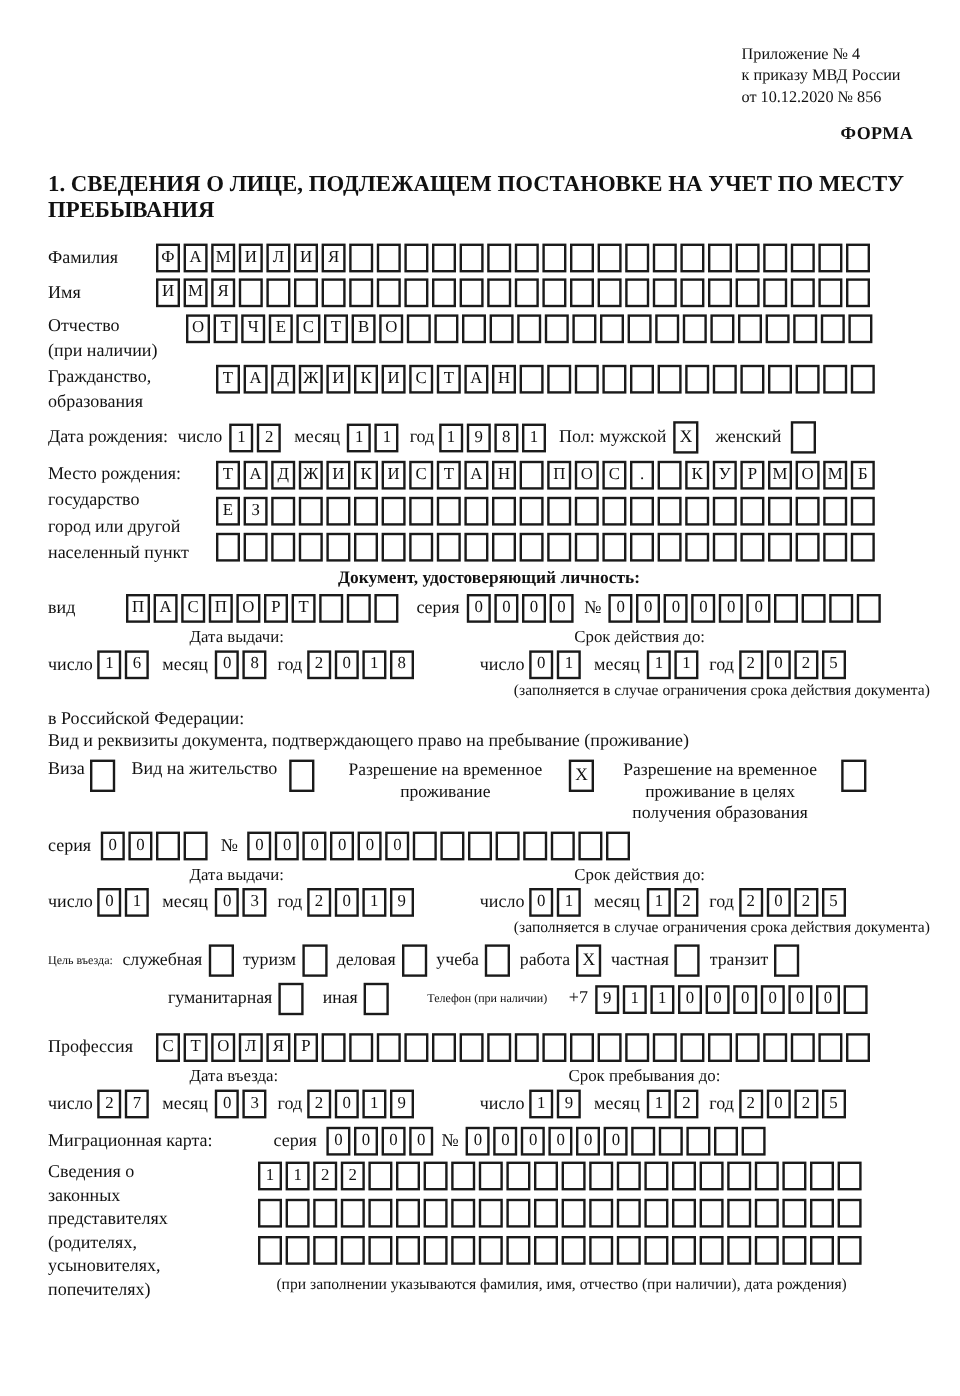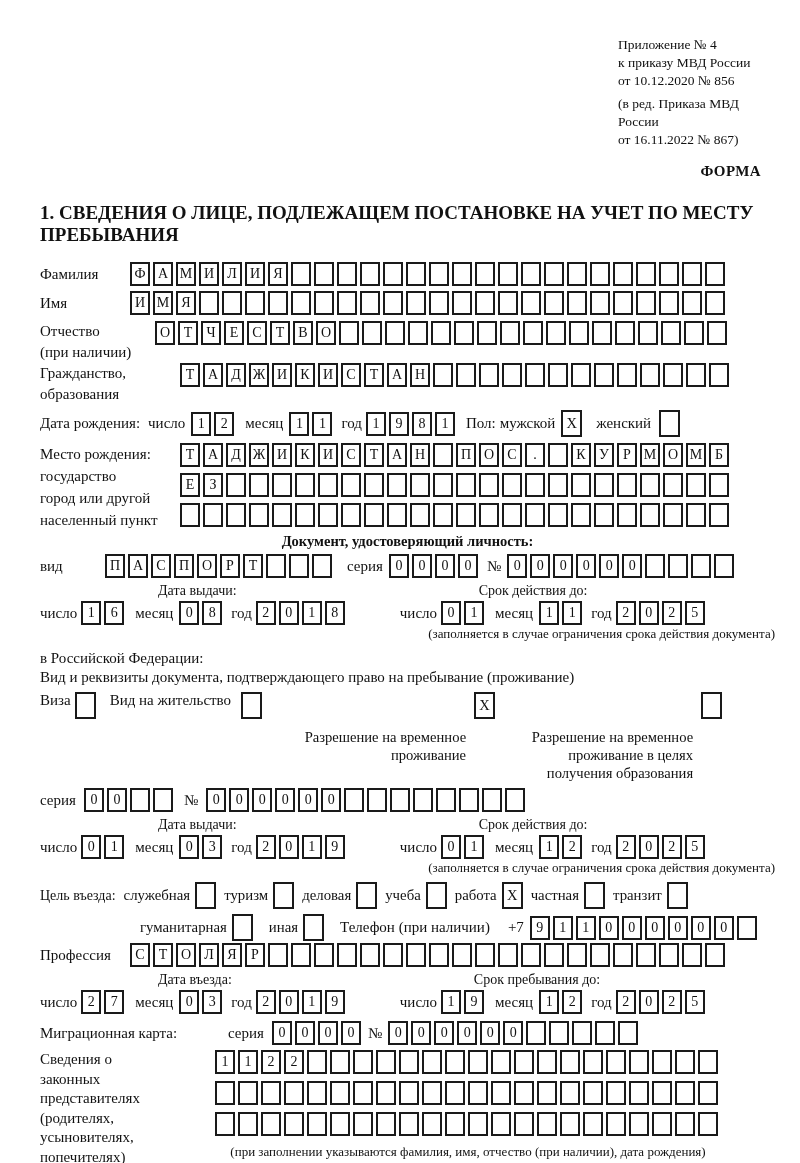--- a/index.html
+++ b/index.html
@@ -21,35 +21,31 @@
   .cells{display:flex;flex:none;}
   .cell{box-sizing:border-box;flex:none;width:20px;height:24px;border:2px solid #1a1a1a;margin-right:3px;
         display:flex;align-items:center;justify-content:center;font-size:14px;}
   .cb{box-sizing:border-box;flex:none;width:21px;height:27px;border:2px solid #1a1a1a;
       display:flex;align-items:center;justify-content:center;font-size:14.5px;}
   .dochead{margin-top:2px;text-align:center;font-weight:bold;font-size:14.5px;}
   .sublabels{margin-top:5px;font-size:14px;}
   .note{font-size:13px;text-align:right;margin-top:1px;}
   .mr4{margin-right:4px;} .mr6{margin-right:6px;} .mr8{margin-right:8px;}
   .optlbl{font-size:14.8px;flex:none;white-space:nowrap;margin-left:8px;margin-right:5px;}
-  .ctr{text-align:right;line-height:18px;font-size:14.6px;flex:none;margin-top:36px;}
+  .ctr{text-align:center;line-height:18px;font-size:14.6px;flex:none;}
 </style>
 </head>
 <body>
 
 <div class="page">
 
   <div class="ref">
     <div>Приложение № 4</div>
     <div>к приказу МВД России</div>
     <div>от 10.12.2020 № 856</div>
-    <div class="grp2">
-      <div>(в ред. Приказа МВД России</div>
-      <div>от 16.11.2022 № 867)</div>
-    </div>
   </div>
 
   <div class="forma">ФОРМА</div>
 
 
   <div class="sect">1. СВЕДЕНИЯ О ЛИЦЕ, ПОДЛЕЖАЩЕМ ПОСТАНОВКЕ НА УЧЕТ ПО МЕСТУ ПРЕБЫВАНИЯ</div>
 
   <div class="frow" style="margin-top:16px">
     <span class="lbl" style="width:90px">Фамилия</span>
     <span class="cells">
@@ -466,21 +462,21 @@
         <span class="cell">2</span>
         <span class="cell">0</span>
         <span class="cell">2</span>
         <span class="cell">5</span>
       </span>
   </div>
 
   <div class="note">(заполняется в случае ограничения срока действия документа)</div>
 
   <div class="frow" style="margin-top:6px">
-    <span class="lbl" style="font-size:14px">Цель въезда:</span>
+    <span class="lbl" style="font-size:10px">Цель въезда:</span>
     <span class="optlbl">служебная</span>
     <span class="cb"></span>
     <span class="optlbl">туризм</span>
     <span class="cb"></span>
     <span class="optlbl">деловая</span>
     <span class="cb"></span>
     <span class="optlbl">учеба</span>
     <span class="cb"></span>
     <span class="optlbl">работа</span>
     <span class="cb">X</span>
@@ -488,37 +484,37 @@
     <span class="cb"></span>
     <span class="optlbl">транзит</span>
     <span class="cb"></span>
   </div>
 
   <div class="frow" style="margin-top:5px">
     <span class="optlbl" style="margin-left:100px">гуманитарная</span>
     <span class="cb"></span>
     <span class="optlbl" style="margin-left:16px">иная</span>
     <span class="cb"></span>
-    <span class="lbl" style="margin-left:16px;margin-right:18px;font-size:15px">Телефон (при наличии)</span>
+    <span class="lbl" style="margin-left:32px;margin-right:18px;font-size:10px">Телефон (при наличии)</span>
     <span class="lbl mr6">+7</span>
     <span class="cells">
         <span class="cell">9</span>
         <span class="cell">1</span>
         <span class="cell">1</span>
         <span class="cell">0</span>
         <span class="cell">0</span>
         <span class="cell">0</span>
         <span class="cell">0</span>
         <span class="cell">0</span>
         <span class="cell">0</span>
         <span class="cell"></span>
       </span>
   </div>
 
-  <div class="frow" style="margin-top:2px">
+  <div class="frow" style="margin-top:15px">
     <span class="lbl" style="width:90px">Профессия</span>
     <span class="cells">
         <span class="cell">С</span>
         <span class="cell">Т</span>
         <span class="cell">О</span>
         <span class="cell">Л</span>
         <span class="cell">Я</span>
         <span class="cell">Р</span>
         <span class="cell"></span>
         <span class="cell"></span>

